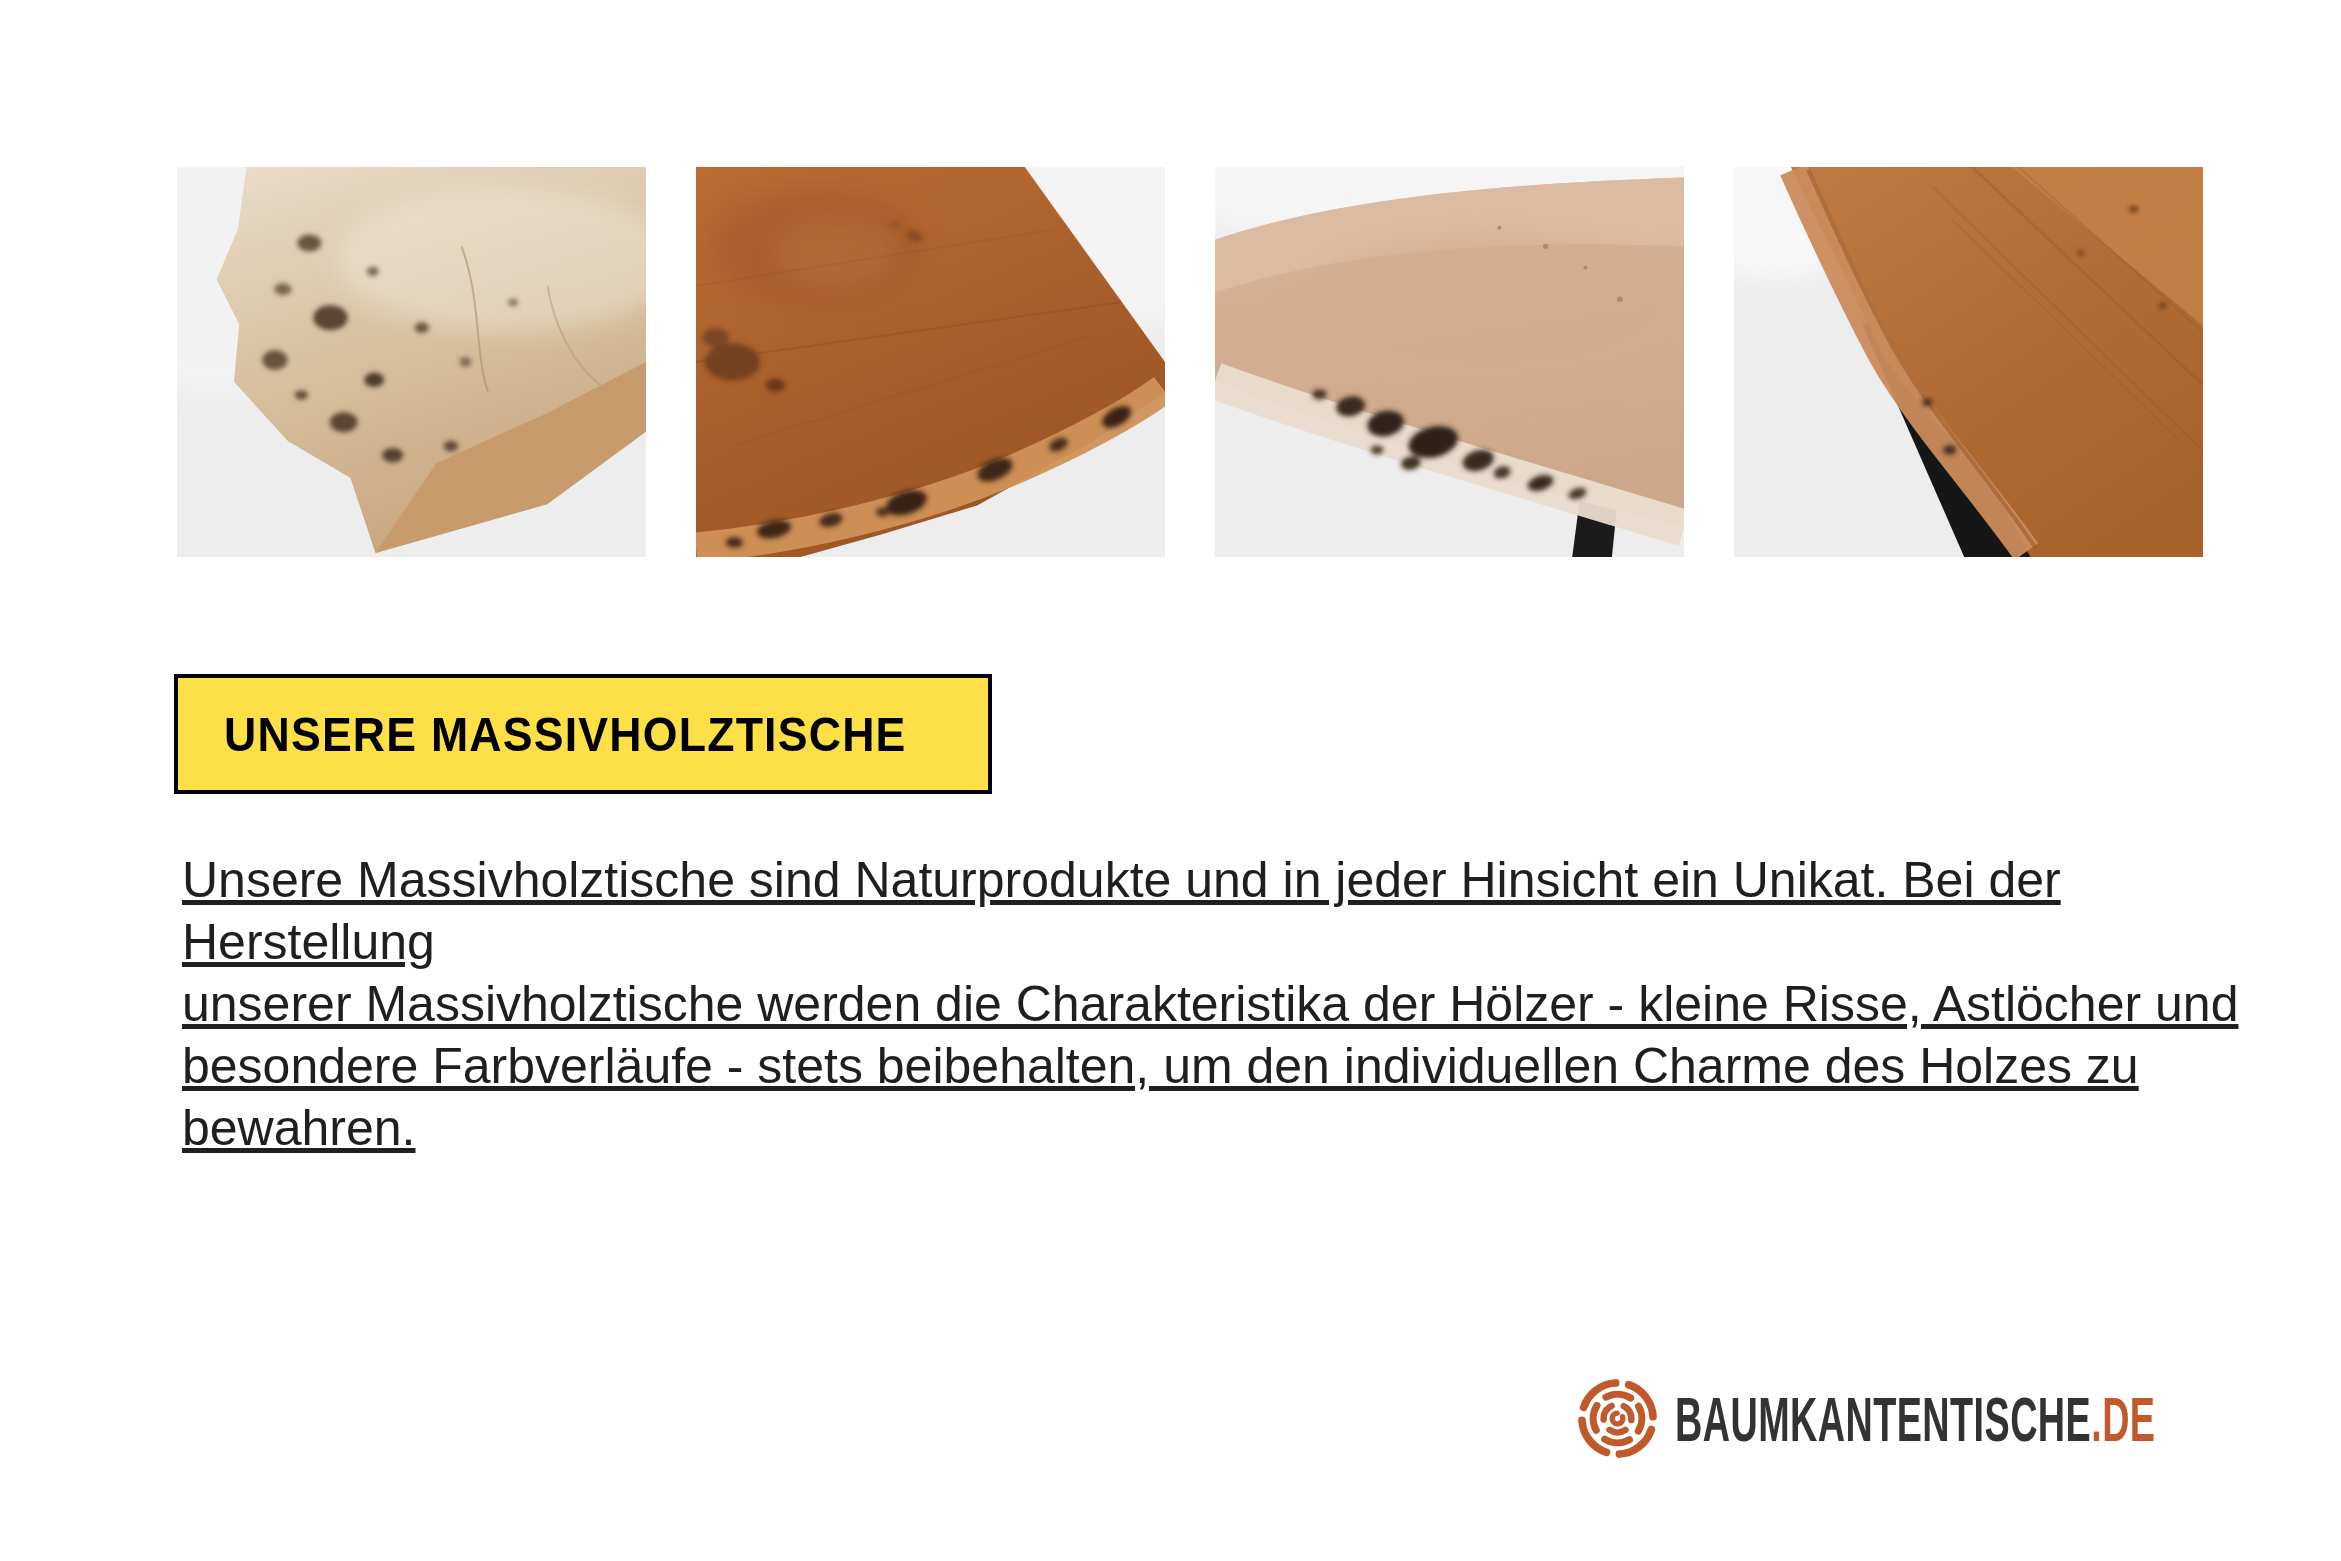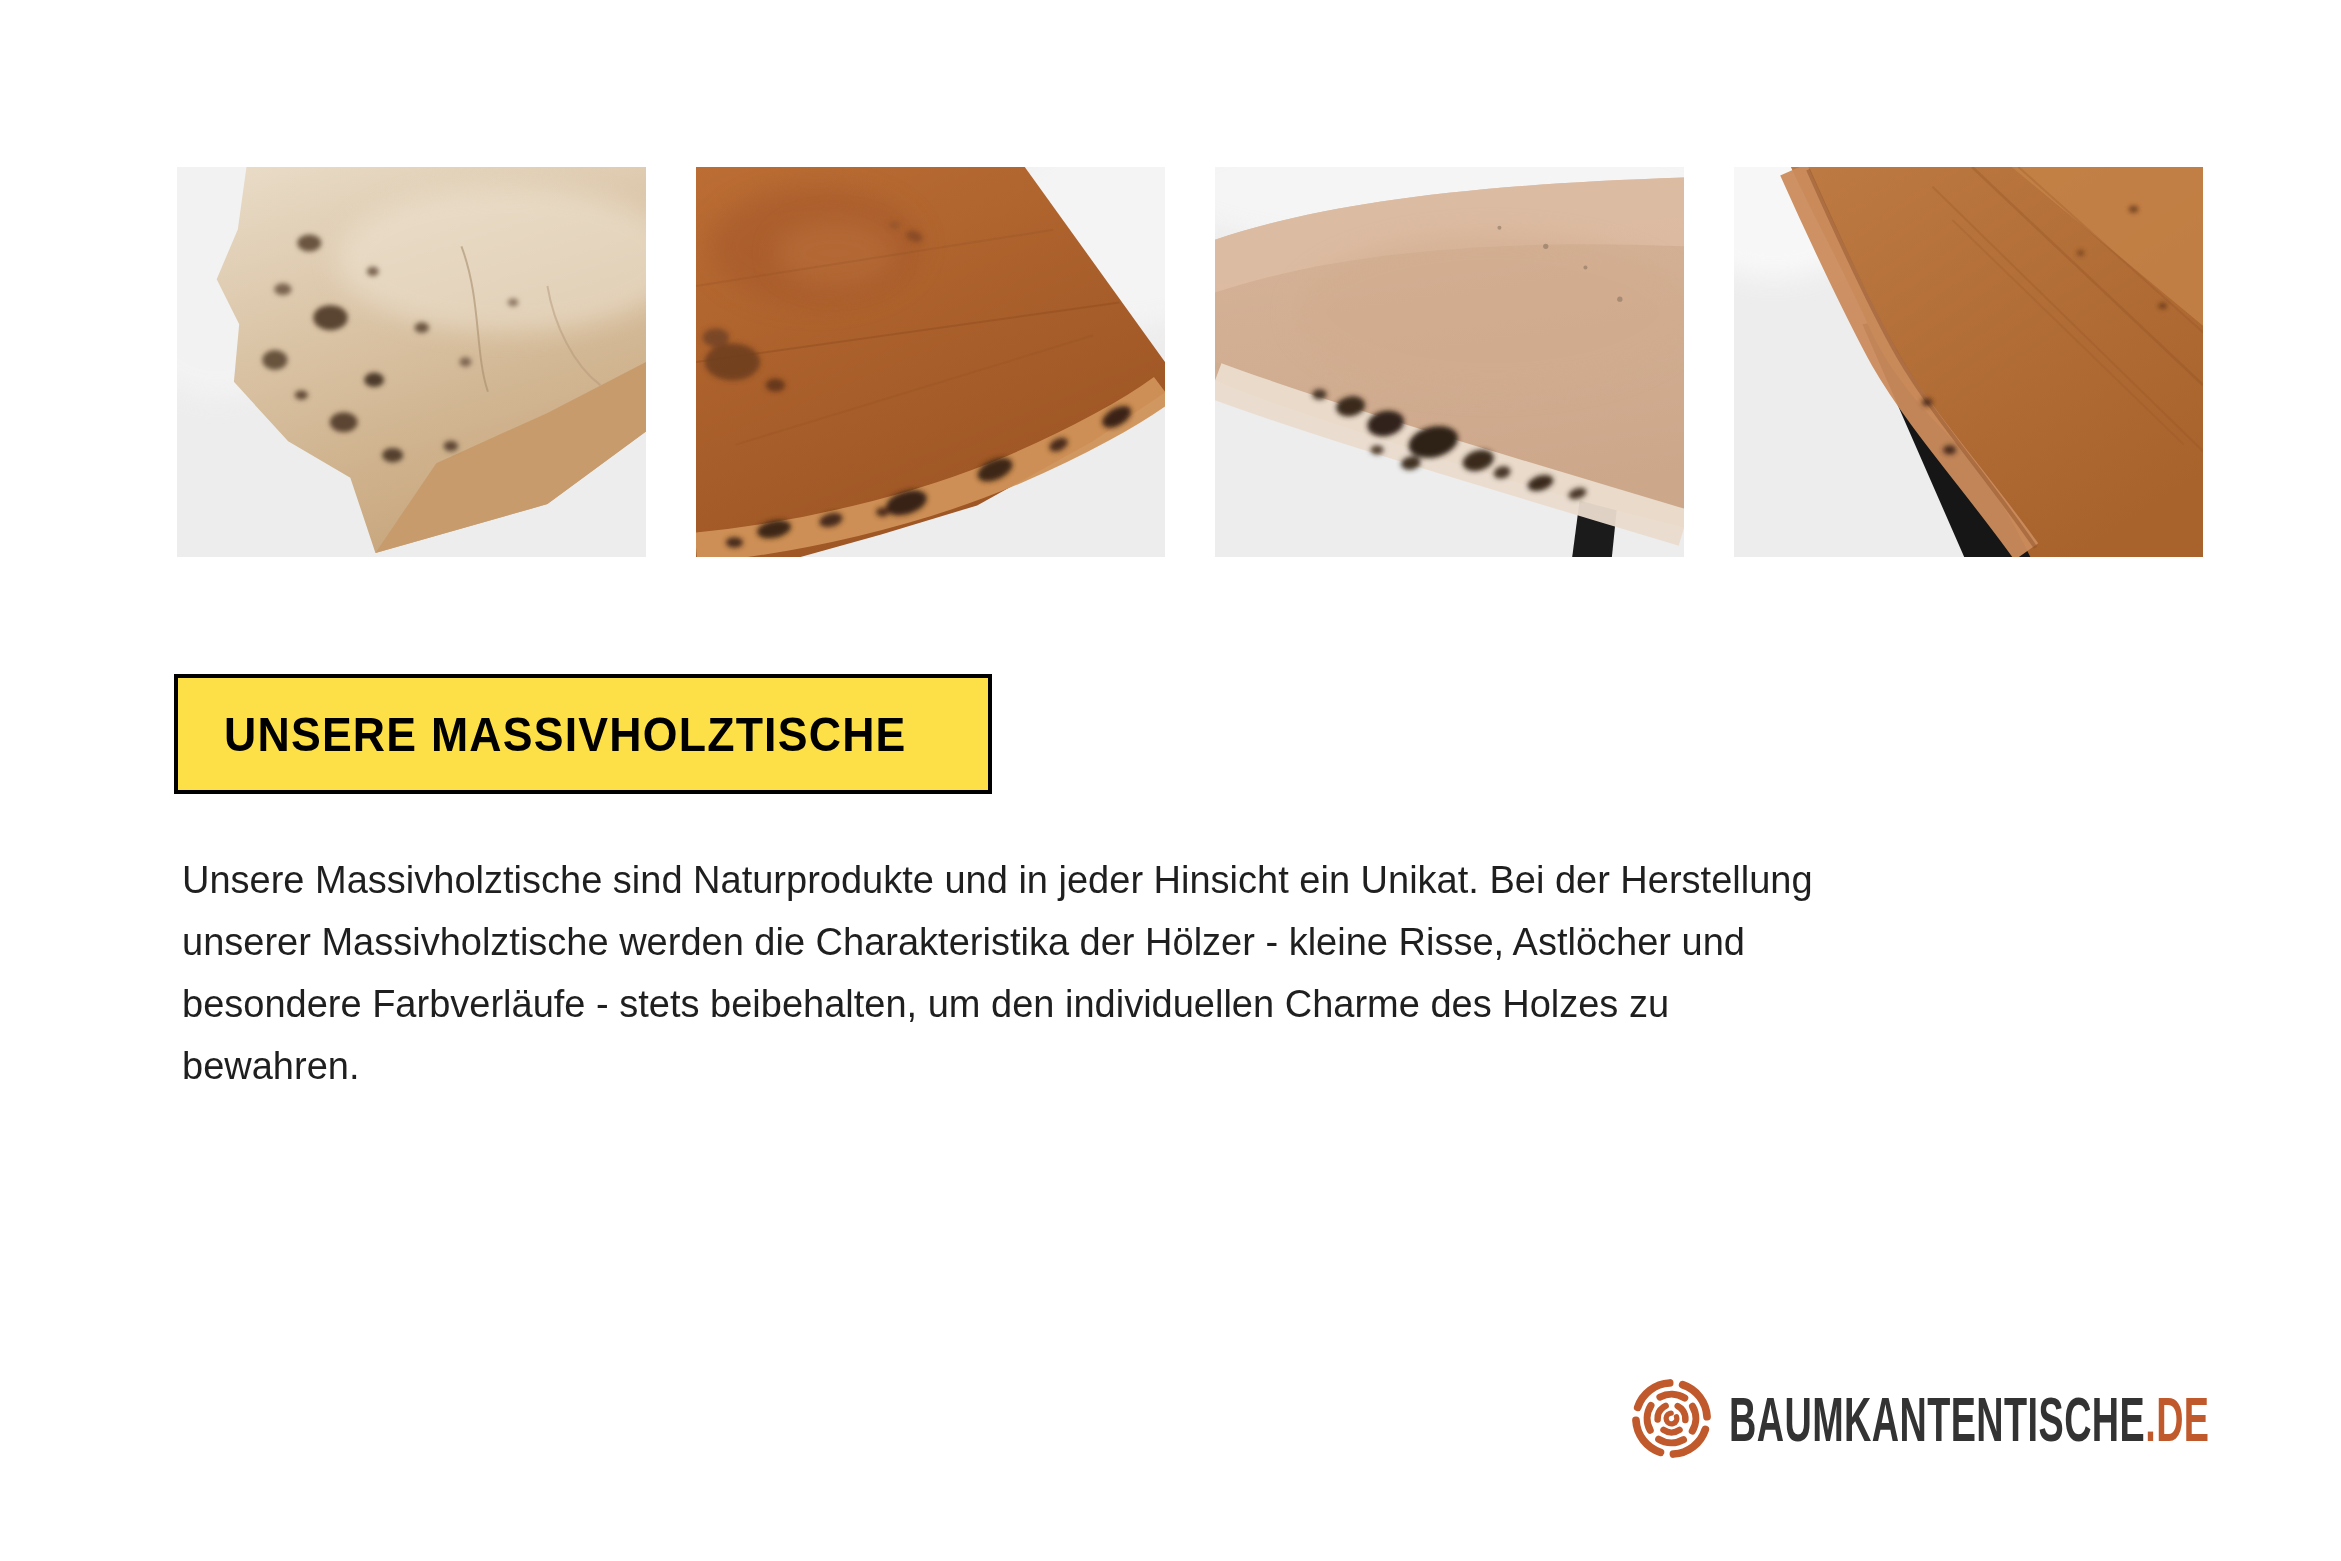--- a/index.html
+++ b/index.html
@@ -42,26 +42,26 @@
     margin:0 0 0 46px;
     font-size:48px;font-weight:800;letter-spacing:1.3px;color:#000;
     transform:scaleX(.93);transform-origin:left center;
     white-space:nowrap;
   }
 
   
   .copy{
     position:absolute;left:182px;top:849px;width:2101px;
     color:var(--body-text);
-    font-size:38px;line-height:62px;font-weight:400;
+    font-size:50px;line-height:62px;font-weight:400;text-decoration:underline;
   }
   .copy p{margin:0 0 40px 0;white-space:pre-line;}
 
   
-  .logo{position:absolute;left:1630px;top:1377px;width:628px;height:106px;}
+  .logo{position:absolute;left:1576px;top:1377px;width:628px;height:106px;}
   .logo-icon{position:absolute;left:0;top:0;width:83px;height:83px;}
   .ring{stroke:var(--brand-orange);fill:none;stroke-linecap:round;}
   .wordmark{
     position:absolute;left:99px;top:10.6px;
     font-size:63px;line-height:63px;font-weight:700;
     color:var(--logo-text);
     transform:scaleX(.60);transform-origin:left top;
     white-space:nowrap;letter-spacing:0.7px;
   }
   .wordmark .tld{color:var(--brand-orange);}

